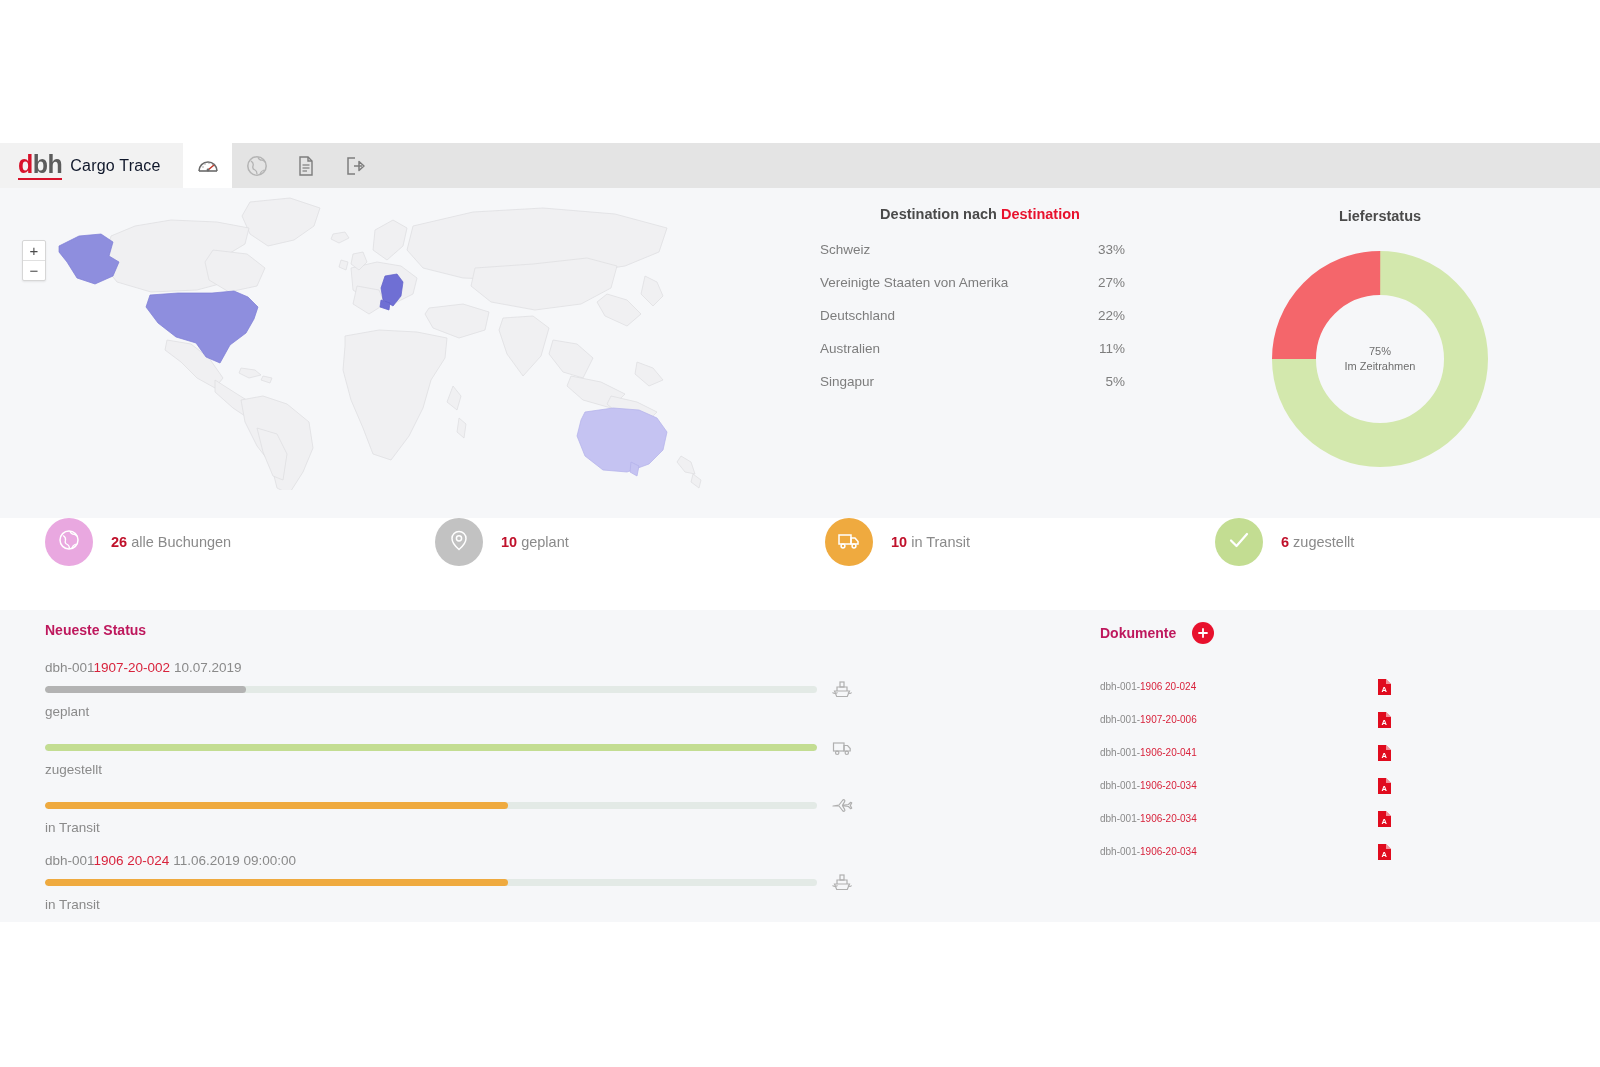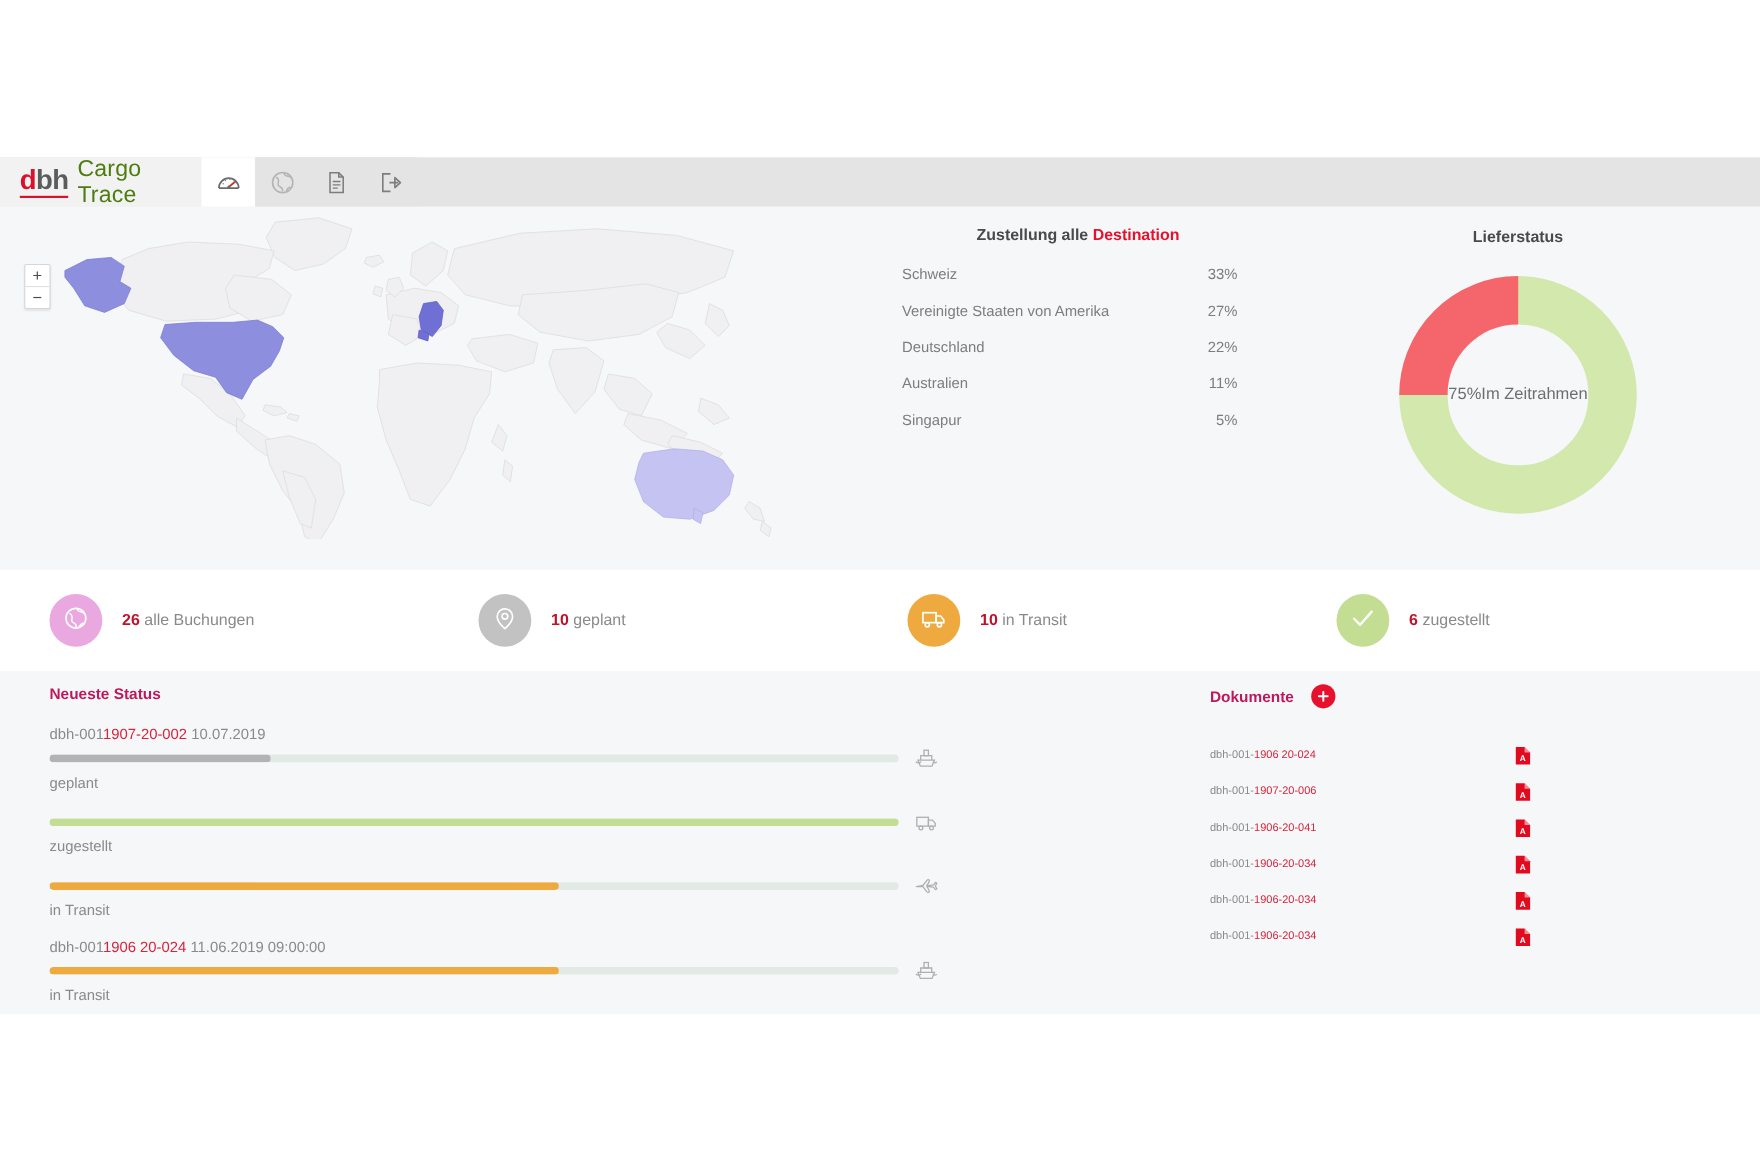--- a/index.html
+++ b/index.html
@@ -44,22 +44,22 @@
   .brand-logo .b { color: #5c5c5c; }
   .brand-logo .h { color: #5c5c5c; }
   .brand-underline {
     position: absolute;
     left: 0; bottom: 0;
     width: 100%; height: 2px;
     background: #d8122b;
   }
   .brand-name {
     margin-left: 8px;
-    font-size: 21px;
-    color: #4d7c0f;
+    font-size: 16px;
+    color: #0f172a;
     letter-spacing: 0.2px;
   }
   .navicons { display: flex; align-items: stretch; }
   .navbtn {
     width: 49px;
     display: flex; align-items: center; justify-content: center;
     background: #e4e4e4;
     cursor: pointer;
   }
   .navbtn.active { background: #ffffff; }
@@ -134,31 +134,31 @@
     color: #7d7d7d;
   }
   .dest-pct { color: #7d7d7d; }
 
   
   .donutcol { flex: 1; padding-top: 20px; position: relative; }
   .donut-wrap { position: relative; width: 230px; height: 230px; margin: 14px auto 0 auto; }
   .donut-center {
     position: absolute;
     left: 0; top: 0; width: 100%; height: 100%;
-    display: flex; flex-direction: row;
+    display: flex; flex-direction: column;
     align-items: center; justify-content: center;
-    font-size: 15px; color: #6e6e6e; line-height: 1.35;
+    font-size: 11px; color: #6e6e6e; line-height: 1.35;
   }
 
   
   .kpis {
     height: 92px;
     background: #ffffff;
     display: flex;
-    align-items: center;
+    align-items: flex-start;
   }
   .kpi {
     width: 390px;
     display: flex;
     align-items: center;
     padding-left: 45px;
     box-sizing: border-box;
   }
   .kpi-ic {
     width: 48px; height: 48px;
@@ -350,21 +350,21 @@
 
         <path d="M340 86 l12 -2 l6 8 l-2 14 l-8 10 l-10 -6 l-2 -12 z" fill="#6f6fd4" stroke="#5f5fc8" stroke-width="0.7"></path>
         <path d="M336 110 l9 3 l-1 7 l-9 -3 z" fill="#6f6fd4" stroke="#5f5fc8" stroke-width="0.7"></path>
 
         <path d="M540 222 l28 -4 l26 2 l18 8 l10 14 l-4 18 l-14 14 l-22 8 l-24 -2 l-18 -14 l-8 -20 l4 -16 z" fill="#c5c3f2" stroke="#b2b0ea" stroke-width="0.7"></path>
         <path d="M586 272 l8 4 l-2 10 l-7 -4 z" fill="#c5c3f2" stroke="#b2b0ea" stroke-width="0.7"></path>
       </svg>
     </div>
 
     <div class="destcol">
-      <div class="panel-title"><span>Zustellung alle </span><span class="accent">Destination</span></div>
+      <div class="panel-title"><span>Destination nach </span><span class="accent">Destination</span></div>
       <div>
         <div class="dest-row">
           <span>Schweiz</span>
           <span class="dest-pct">33%</span>
         </div>
         <div class="dest-row">
           <span>Vereinigte Staaten von Amerika</span>
           <span class="dest-pct">27%</span>
         </div>
         <div class="dest-row">

